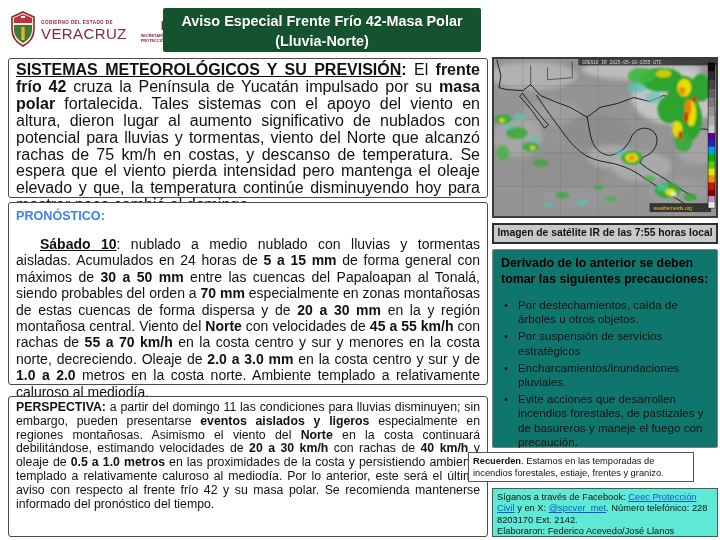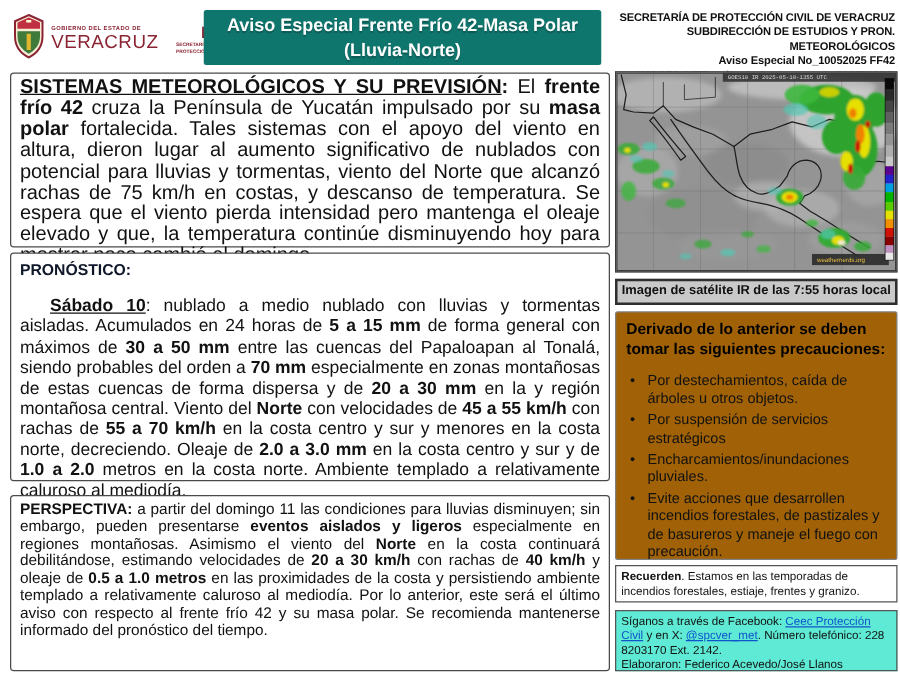--- a/index.html
+++ b/index.html
@@ -12,56 +12,56 @@
     display:flex; align-items:center; gap:5px; }
   .gob-col { display:flex; flex-direction:column; line-height:1; }
   .gob-small { font-size:4.6px; font-weight:bold; color:#8a2433; letter-spacing:.4px; }
   .gob-big { font-size:15px; font-weight:normal; color:#8a2433; letter-spacing:.4px; margin-top:1px; }
   .logo-divider { width:1px; height:26px; background:#c9a3ad; margin:0 2px; }
   .pc-col { display:flex; flex-direction:column; line-height:1; }
   .pc-big { font-size:13px; font-weight:bold; color:#8a2433;padding-left:20px; }
   .pc-sub { font-size:3.9px; font-weight:bold; color:#8a2433; width:38px; margin-top:1px; line-height:1.3; }
   .title-box {
     position:absolute; left:163px; top:8px; width:318px; height:44px;
-    background:#0f766e; border-radius:2px; color:#ffffff; font-weight:bold;
+    background:#14532d; border-radius:2px; color:#ffffff; font-weight:bold;
     font-size:14.4px; line-height:20px; text-align:center; box-sizing:border-box; padding-top:3px;
     text-shadow:0 1px 1px rgba(0,0,0,.25);
   }
   .agency-block {
     position:absolute; left:476px; top:9px; width:240px; text-align:right;
     font-weight:bold; font-size:8.9px; line-height:11.4px; color:#101010; letter-spacing:-.1px;
   }
   
   .box { position:absolute; border:1.6px solid #4a4a4a; border-radius:3px;
     background:#fff; box-sizing:border-box; }
   #box-sistemas { left:8px; top:58px; width:480px; height:140px; padding:3px 7px; }
   #box-pronostico { left:8px; top:202px; width:480px; height:183px; padding:4px 7px; }
   #box-perspectiva { left:8px; top:396px; width:480px; height:141px; padding:4px 7px; }
   .para { text-align:justify; color:#111; margin:0; }
   #box-sistemas .para { font-size:16px; line-height:16.9px; }
-  .pron-heading { font-weight:bold; font-size:12.6px; margin:2px 0 0 0; color:#0f172a; }
+  .pron-heading { font-weight:bold; font-size:12.6px; margin:2px 0 0 0; color:#3b82f6; }
   #box-pronostico .para { font-size:14px; line-height:16.4px; margin-top:13px; text-indent:24px; }
   #box-perspectiva .para { font-size:12.3px; line-height:13.8px; }
   
   .sat-frame { position:absolute; left:492px; top:57px; width:226px; height:161px;
     border:1px solid #3a3a3a; box-sizing:border-box; background:#949494; }
   .sat-frame svg { display:block; width:100%; height:100%; }
   .sat-caption {
     position:absolute; left:492px; top:223px; width:226px; height:21px;
     background:#c9c9c9; border:2px solid #2e2e2e; box-sizing:border-box;
     text-align:center; font-weight:bold; font-size:10.3px; line-height:16px; color:#111;
   }
   .prec-box { position:absolute; left:492px; top:249px; width:226px; height:199px;
-    border:1.6px solid #808080; border-radius:2px; box-sizing:border-box; padding:6px 8px 0 8px; background:#a16207; }
+    border:1.6px solid #808080; border-radius:2px; box-sizing:border-box; padding:6px 8px 0 8px; background:#0f766e; }
   .prec-heading { font-weight:bold; font-size:12.4px; line-height:15.5px; color:#000; }
   .prec-list { list-style:none; margin:11px 0 0 0; padding:0; }
   .prec-list li { position:relative; padding-left:17px; font-size:11.6px; line-height:14.2px;
     margin-bottom:3px; color:#111; }
   .prec-list li::before { content:"\2022"; position:absolute; left:3px; top:0; }
-  .recuerden-box { position:absolute; left:492px; top:452px; width:226px; height:30px;
+  .recuerden-box { position:absolute; left:468px; top:452px; width:226px; height:30px;
     border:1.4px solid #555; box-sizing:border-box; padding:2px 4px; font-size:9.3px;
     line-height:12px; color:#111; background:#fff; }
   .footer-box { position:absolute; left:492px; top:488px; width:226px; height:49px;
     border:1.4px solid #555; box-sizing:border-box; padding:3px 4px; font-size:9.3px;
     line-height:11.3px; color:#111; background:#5eead4; }
   .link { color:#1155cc; text-decoration:underline; cursor:pointer; }
 </style>
 </head>
 <body>
 
@@ -86,26 +86,20 @@
       <span class="pc-big">PC</span>
       <span class="pc-sub">SECRETARÍA DE PROTECCIÓN CIVIL</span>
     </span>
   </div>
 
   <div class="title-box">
     <div>Aviso Especial Frente Frío 42-Masa Polar</div>
     <div>(Lluvia-Norte)</div>
   </div>
 
-  <div class="agency-block">
-    <div>SECRETARÍA DE PROTECCIÓN CIVIL DE VERACRUZ</div>
-    <div>SUBDIRECCIÓN DE ESTUDIOS Y PRON. METEOROLÓGICOS</div>
-    <div>Aviso Especial No_10052025 FF42</div>
-    <div>XALAPA, VER., sábado 10 de mayo de 2025/8:00 h</div>
-  </div>
 
   <div class="box" id="box-sistemas">
     <p class="para"><span style="font-weight: bold; text-decoration: underline;">SISTEMAS METEOROLÓGICOS Y SU PREVISIÓN</span><span style="font-weight: bold;">:</span><span> El </span><span style="font-weight: bold;">frente frío 42</span><span> cruza la Península de Yucatán impulsado por su </span><span style="font-weight: bold;">masa polar</span><span> fortalecida. Tales sistemas con el apoyo del viento en altura, dieron lugar al aumento significativo de nublados con potencial para lluvias y tormentas, viento del Norte que alcanzó rachas de 75 km/h en costas, y descanso de temperatura. Se espera que el viento pierda intensidad pero mantenga el oleaje elevado y que, la temperatura continúe disminuyendo hoy para mostrar poco cambió el domingo.</span></p>
   </div>
 
   <div class="box" id="box-pronostico">
     <p class="pron-heading">PRONÓSTICO:</p>
     <p class="para"><span style="font-weight: bold; text-decoration: underline;">Sábado 10</span><span>: nublado a medio nublado con lluvias y tormentas aisladas. Acumulados en 24 horas de </span><span style="font-weight: bold;">5 a 15 mm</span><span> de forma general con máximos de </span><span style="font-weight: bold;">30 a 50 mm</span><span> entre las cuencas del Papaloapan al Tonalá, siendo probables del orden a </span><span style="font-weight: bold;">70 mm</span><span> especialmente en zonas montañosas de estas cuencas de forma dispersa y de </span><span style="font-weight: bold;">20 a 30 mm</span><span> en la y región montañosa central. Viento del </span><span style="font-weight: bold;">Norte</span><span> con velocidades de </span><span style="font-weight: bold;">45 a 55 km/h</span><span> con rachas de </span><span style="font-weight: bold;">55 a 70 km/h</span><span> en la costa centro y sur y menores en la costa norte, decreciendo. Oleaje de </span><span style="font-weight: bold;">2.0 a 3.0 mm</span><span> en la costa centro y sur y de </span><span style="font-weight: bold;">1.0 a 2.0</span><span> metros en la costa norte. Ambiente templado a relativamente caluroso al mediodía.</span></p>
   </div>
 

